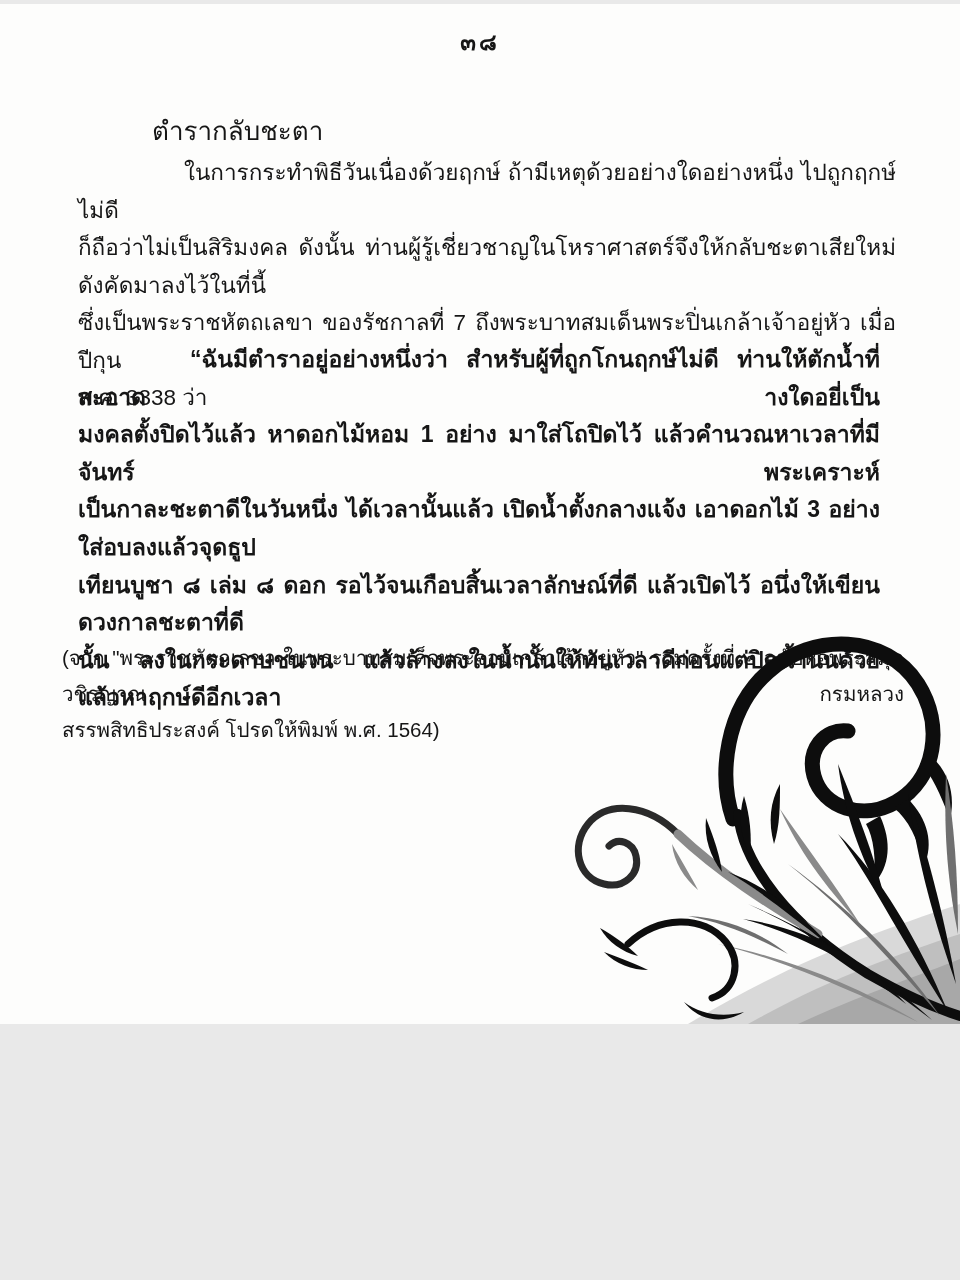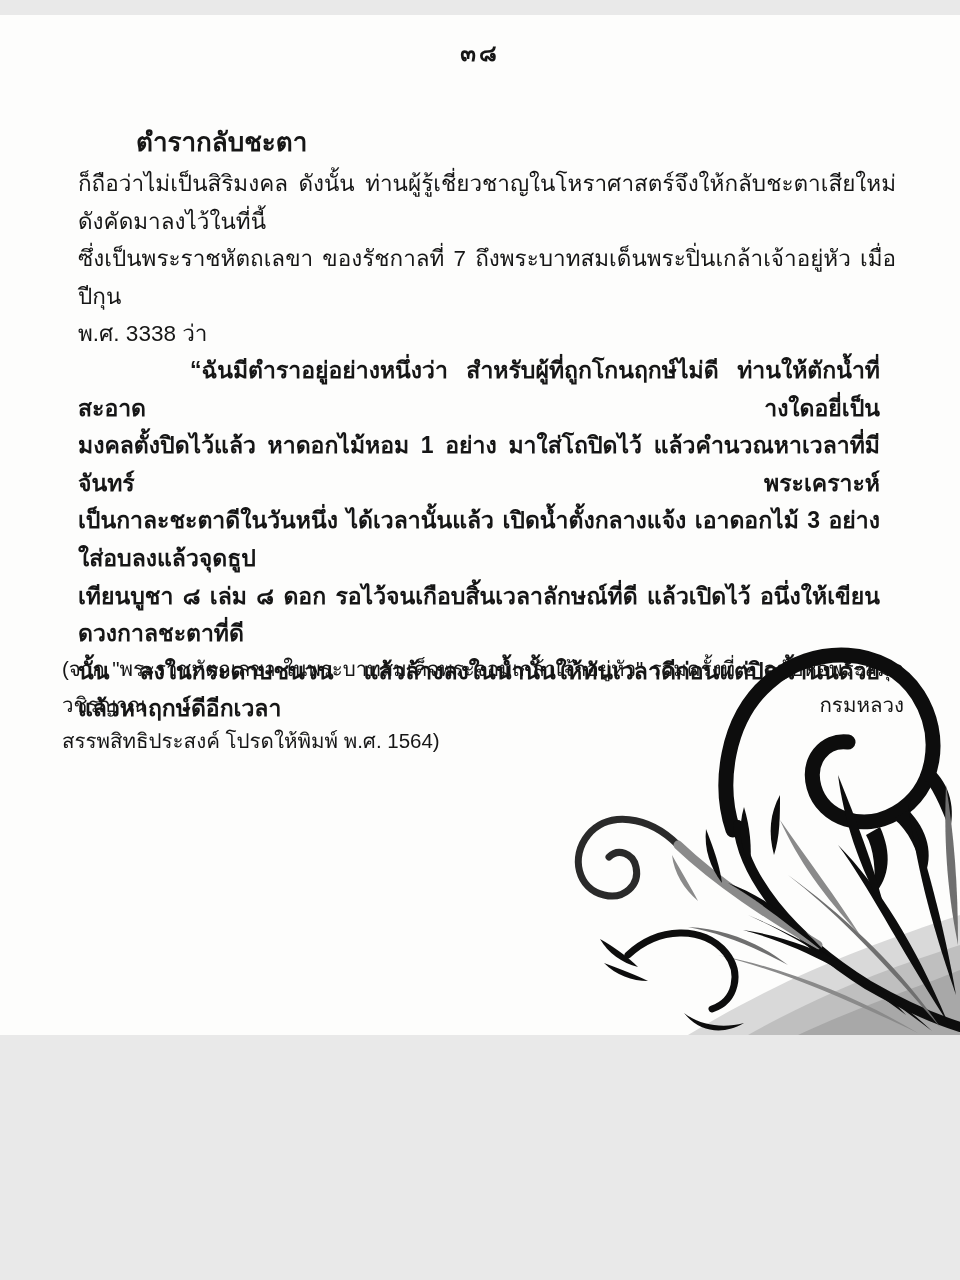--- a/index.html
+++ b/index.html
@@ -1,27 +1,27 @@
 <!DOCTYPE html>
 <html><head>
 <meta charset="utf-8">
 <style>
   html, body { margin:0; padding:0; }
   body { background:#e9e9e9; font-family:"Liberation Sans","DejaVu Sans",sans-serif; }
   #page {
-    position:relative; width:960px; height:1020px; margin:15px auto;
+    position:relative; width:960px; height:1020px; margin:4px auto;
     background:#fdfdfc; color:#161616; overflow:hidden;
   }
   .page-number {
     position:absolute; top:20px; left:0; width:100%;
     text-align:center; font-size:23px; letter-spacing:3px; font-weight:600;
   }
   .doc-title {
-    position:absolute; left:136px; top:106px;
-    font-size:26px; font-weight:bold; margin:0;
+    position:absolute; left:152px; top:106px;
+    font-size:26px; font-weight:normal; margin:0;
   }
   .intro-block {
     position:absolute; left:78px; top:150px; width:818px;
     font-size:22.5px; line-height:37.5px;
   }
   .quote-block {
     position:absolute; left:78px; top:337px; width:802px;
     font-size:23px; line-height:37.6px; font-weight:bold;
   }
   .citation-block {
@@ -39,20 +39,21 @@
 </head>
 <body>
 
 <div id="page">
 
   <div class="page-number">๓๘</div>
 
   <h1 class="doc-title">ตำรากลับชะตา</h1>
 
   <div class="intro-block">
+    <div class="line indent-1">ในการกระทำพิธีวันเนื่องด้วยฤกษ์  ถ้ามีเหตุด้วยอย่างใดอย่างหนึ่ง  ไปถูกฤกษ์ไม่ดี</div>
     <div class="line">ก็ถือว่าไม่เป็นสิริมงคล  ดังนั้น  ท่านผู้รู้เชี่ยวชาญในโหราศาสตร์จึงให้กลับชะตาเสียใหม่ ดังคัดมาลงไว้ในที่นี้</div>
     <div class="line">ซึ่งเป็นพระราชหัตถเลขา  ของรัชกาลที่  7  ถึงพระบาทสมเด็นพระปิ่นเกล้าเจ้าอยู่หัว เมื่อปีกุน</div>
     <div class="line no-fill">พ.ศ. 3338 ว่า</div>
   </div>
 
   <div class="quote-block">
     <div class="line indent-2">“ฉันมีตำราอยู่อย่างหนึ่งว่า สำหรับผู้ที่ถูกโกนฤกษ์ไม่ดี ท่านให้ตักน้ำที่สะอาด  างใดอยี่เป็น</div>
     <div class="line">มงคลตั้งปิดไว้แล้ว  หาดอกไม้หอม  1  อย่าง  มาใส่โถปิดไว้  แล้วคำนวณหาเวลาที่มีจันทร์  พระเคราะห์</div>
     <div class="line">เป็นกาละชะตาดีในวันหนึ่ง  ได้เวลานั้นแล้ว  เปิดน้ำตั้งกลางแจ้ง  เอาดอกไม้  3  อย่างใส่อบลงแล้วจุดธูป</div>
     <div class="line">เทียนบูชา  ๘  เล่ม  ๘  ดอก  รอไว้จนเกือบสิ้นเวลาลักษณ์ที่ดี  แล้วเปิดไว้ อนึ่งให้เขียนดวงกาลชะตาที่ดี</div>

